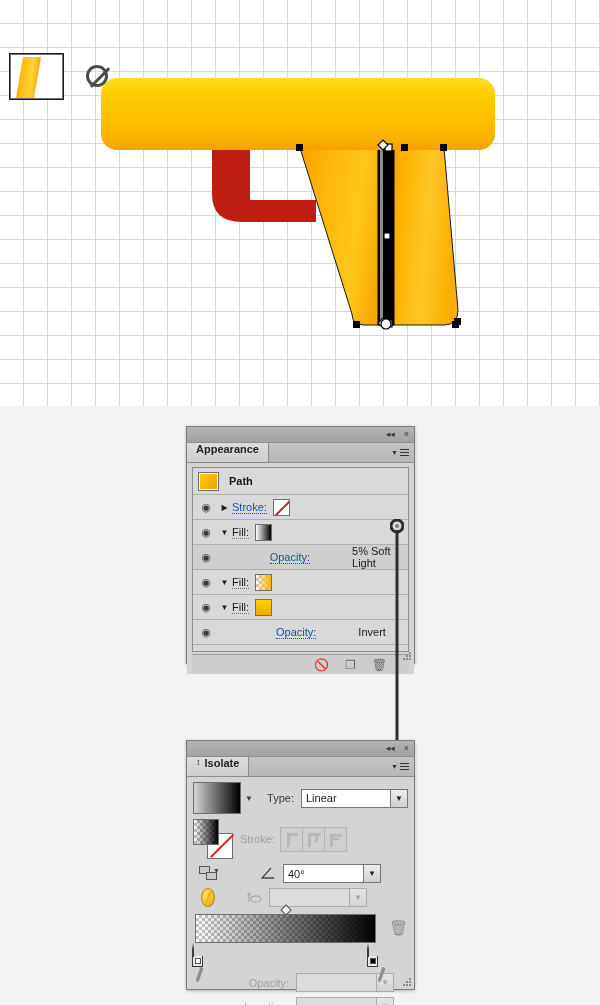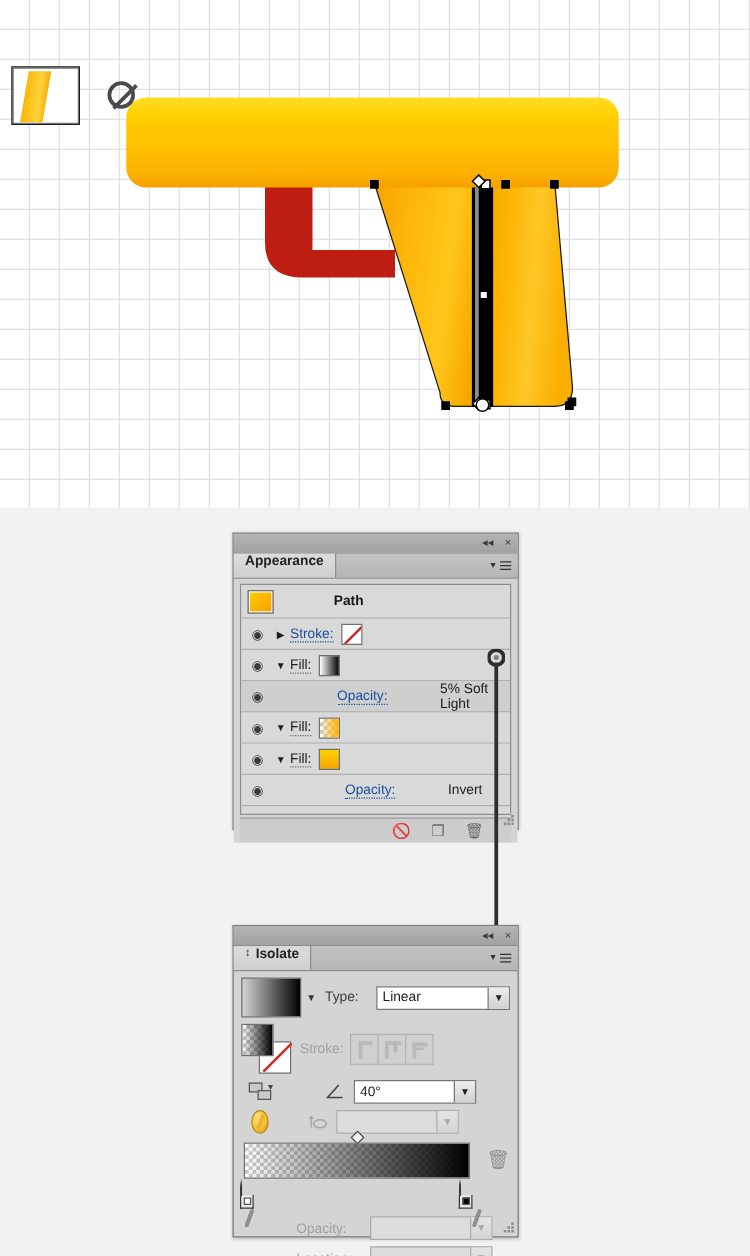--- a/index.html
+++ b/index.html
@@ -110,21 +110,21 @@
   }
   .ap-pathrow {
     display:flex; align-items:center; height:27px; gap:10px;
     border-bottom:1px solid #b0b0b0; padding-left:5px; background:#d9d9d9;
   }
   .path-thumb {
     width:21px; height:19px; border:1px solid #6f6f6f;
     background:linear-gradient(135deg,#ffd000,#f59c00);
     box-shadow:0 0 0 1px #fff inset;
   }
-  .path-name { font-weight:bold; font-size:11px; color:#131313;margin-left:38px; }
+  .path-name { font-weight:bold; font-size:11px; color:#131313; }
   .ap-footer {
     height:20px; background:#cdcdcd; border-top:1px solid #9a9a9a;
     display:flex; align-items:center; justify-content:flex-end;
     gap:16px; padding-right:22px; margin-top:2px;
   }
   .foot-ico { color:#6a6a6a; font-size:12px; }
 
   
   .grip { position:absolute; right:2px; bottom:2px; width:9px; height:9px; }
   .grip i { position:absolute; width:1.5px; height:1.5px; background:#8b8b8b; }
@@ -178,21 +178,21 @@
   .chk { display:flex; align-items:center; gap:5px; font-size:11px; }
   .chkbox { width:11px; height:11px; border:1px solid #8f8f8f; background:#e2e2e2; flex:none; }
   .dim { color:#9a9a9a; }
   .tp-row3 { padding:8px 9px 0 9px; display:flex; gap:18px; }
   .tp-row4 { padding:6px 9px 0 9px; }
 
   
   #gradient-panel { left:186px; top:740px; width:229px; height:250px; }
   .gr-body { padding:5px 6px 0 6px; position:relative; height:211px; }
   .gr-row { display:flex; align-items:center; gap:7px; margin-bottom:5px; }
-  .gr-label { font-size:11px; color:#3b3b3b; width:52px; flex:none; }
+  .gr-label { font-size:11px; color:#3b3b3b; width:52px; text-align:right; flex:none; }
   .gr-label.dim { color:#a0a0a0; }
   .gr-bigswatch {
     width:48px; height:32px; border:1px solid #6e6e6e;
     background:linear-gradient(to right,rgba(255,255,255,0),#000);
   }
   .gr-caret { font-size:8px; color:#3a3a3a; }
   .strokebtns { display:flex; }
   .sbtn {
     width:23px; height:25px; border:1px solid #b4b4b4;
     background:#d0d0d0; position:relative; margin-left:-1px;

